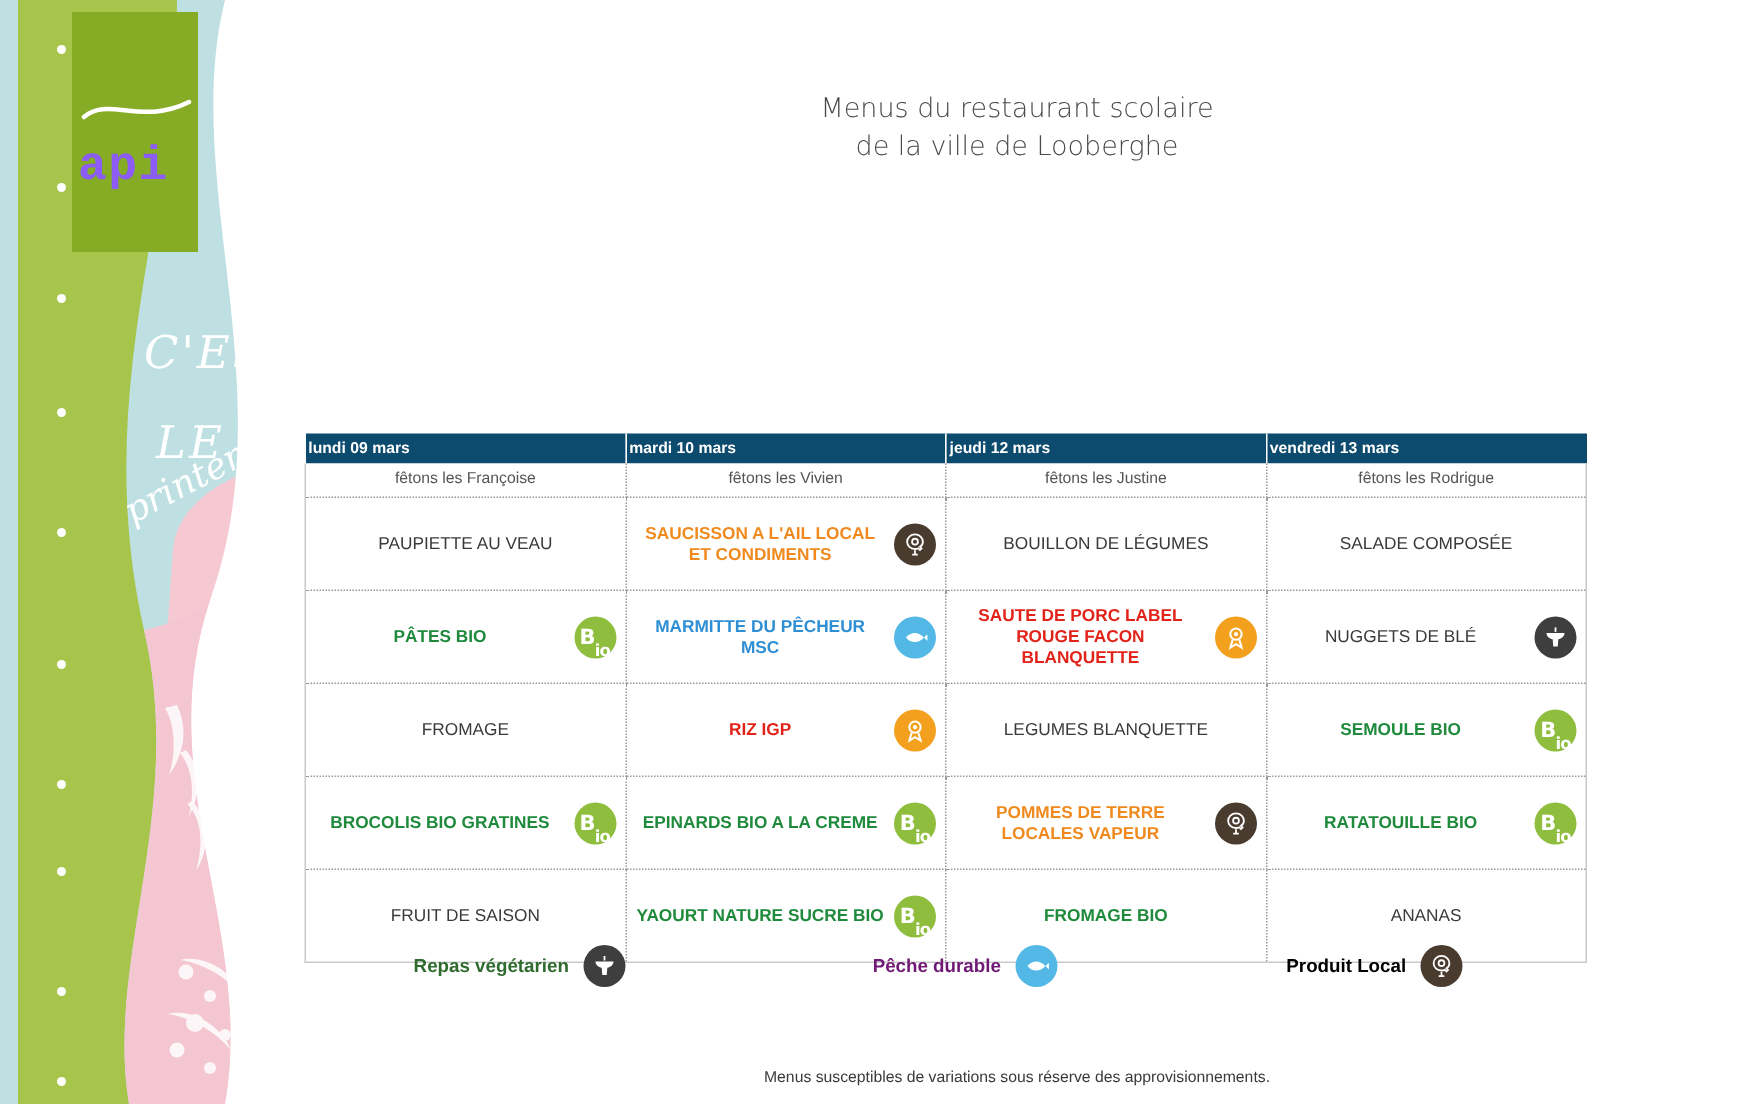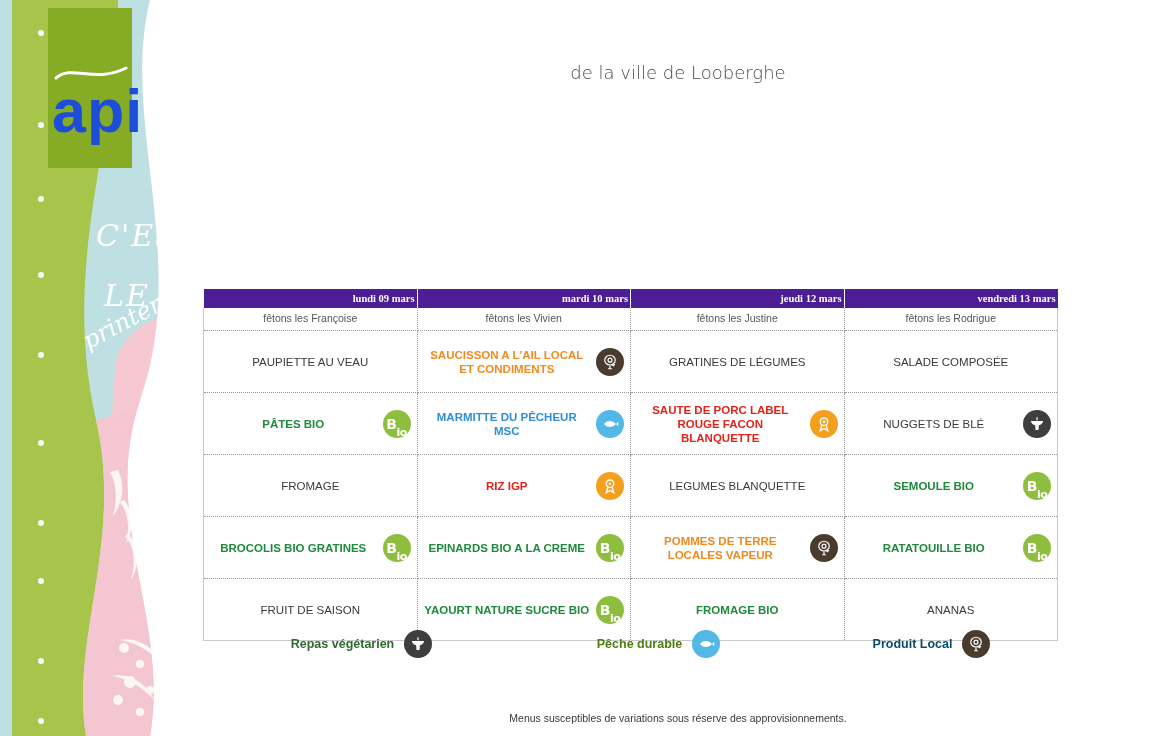--- a/index.html
+++ b/index.html
@@ -47,23 +47,23 @@
     position: absolute;
     left: 48px; top: 8px;
     width: 84px; height: 160px;
     background: #86ab25;
   }
   .logo-text {
     position: absolute;
     left: 52px;
     top: 88px;
     width: 80px;
-    color: #1d4ed8;
-    font-family: Liberation Sans, sans-serif;
-    font-size: 61px;
+    color: #8b5cf6;
+    font-family: Liberation Mono, monospace;
+    font-size: 32px;
     font-weight: bold;
     letter-spacing: 1px;
     line-height: 46px;
   }
   .logo-swoosh {
     position: absolute;
     left: 54px; top: 62px;
     width: 74px; height: 22px;
   }
   .slogan {
@@ -105,28 +105,28 @@
   
   .menu-table {
     position: absolute;
     left: 203px;
     top: 289px;
     width: 855px;
     border-collapse: collapse;
     table-layout: fixed;
   }
   .menu-table th {
-    background: #4c1d95;
+    background: #0c4a6e;
     color: #ffffff;
     font-size: 10.5px;
     font-weight: bold;
     padding: 4px 2px;
-    text-align: right;
+    text-align: left;
     border-right: 1px solid #ffffff;
-    font-family: Liberation Serif, serif;
+    font-family: Liberation Sans, sans-serif;
   }
   .menu-table th:last-child { border-right: none; }
 
   .saints-row td {
     font-size: 10.5px;
     color: #555;
     text-align: center;
     padding: 4px 2px 6px;
     border-right: 1px dotted #9a9a9a;
     border-bottom: 1px dotted #9a9a9a;
@@ -184,36 +184,36 @@
   .badge.bio span.io { font-size: 11px; margin-top: 18px; }
   .badge.veg { background: #3e3e3e; }
   .badge.peche { background: #53b8e5; }
   .badge.local { background: #4a3b2f; }
   .badge.label { background: #f2a01e; }
   .badge svg { display: block; }
 
   
   .legend {
     position: absolute;
-    left: 219px;
+    left: 204px;
     top: 630px;
     width: 855px;
     display: flex;
   }
   .legend-item {
     flex: 1 1 25%;
     display: flex;
     align-items: center;
     justify-content: center;
     gap: 10px;
   }
   .legend-label { font-size: 12.5px; font-weight: bold; }
   .legend-label.veg { color: #2f6b2f; }
-  .legend-label.peche { color: #4d7c0f; padding-left: 24px; }
-  .legend-label.local { color: #0c4a6e; }
+  .legend-label.peche { color: #701a75; padding-left: 24px; }
+  .legend-label.local { color: #000000; }
   .legend-label.label { color: #e2231a; }
 
   .footnote {
     position: absolute;
     left: 190px;
     top: 712px;
     width: 976px;
     text-align: center;
     font-size: 10.5px;
     color: #3a3a3a;
@@ -261,20 +261,21 @@
   <div class="dot" style="top:272px"></div>
   <div class="dot" style="top:352px"></div>
   <div class="dot" style="top:440px"></div>
   <div class="dot" style="top:520px"></div>
   <div class="dot" style="top:578px"></div>
   <div class="dot" style="top:658px"></div>
   <div class="dot" style="top:718px"></div>
 </div>
 
 <div class="doc-title">
+  <span>Menus du restaurant scolaire</span>
   <span class="line2">de la ville de Looberghe</span>
 </div>
 
 <table class="menu-table">
   <thead>
     <tr>
       <th>lundi 09 mars</th>
       <th>mardi 10 mars</th>
       <th>jeudi 12 mars</th>
       <th>vendredi 13 mars</th>
@@ -301,21 +302,21 @@
             <svg width="18" height="18" viewBox="0 0 24 24">
                 <path d="M12 3c4 0 7 3 7 6.5 0 2-1 3.6-2.6 4.6l1.4 1.4-1.4 1.4-1.5-1.5c-.9.4-1.9.6-2.9.6-4 0-7-3-7-6.5S8 3 12 3z" fill="none" stroke="#fff" stroke-width="1.6"></path>
                 <circle cx="12" cy="9.5" r="2.6" fill="none" stroke="#fff" stroke-width="1.6"></circle>
                 <path d="M12 17v4M9.5 21h5" stroke="#fff" stroke-width="1.6" fill="none"></path>
               </svg>
           </div>
         </div>
       </td>
       <td class="cell">
         <div class="cell-inner">
-          <div class="dish plain">GRATINES DE LÉGUMES</div>
+          <div class="dish plain">BOUILLON DE LÉGUMES</div>
         </div>
       </td>
       <td class="cell">
         <div class="cell-inner">
           <div class="dish plain">SALADE COMPOSÉE</div>
         </div>
       </td>
     </tr>
 
     <tr>

